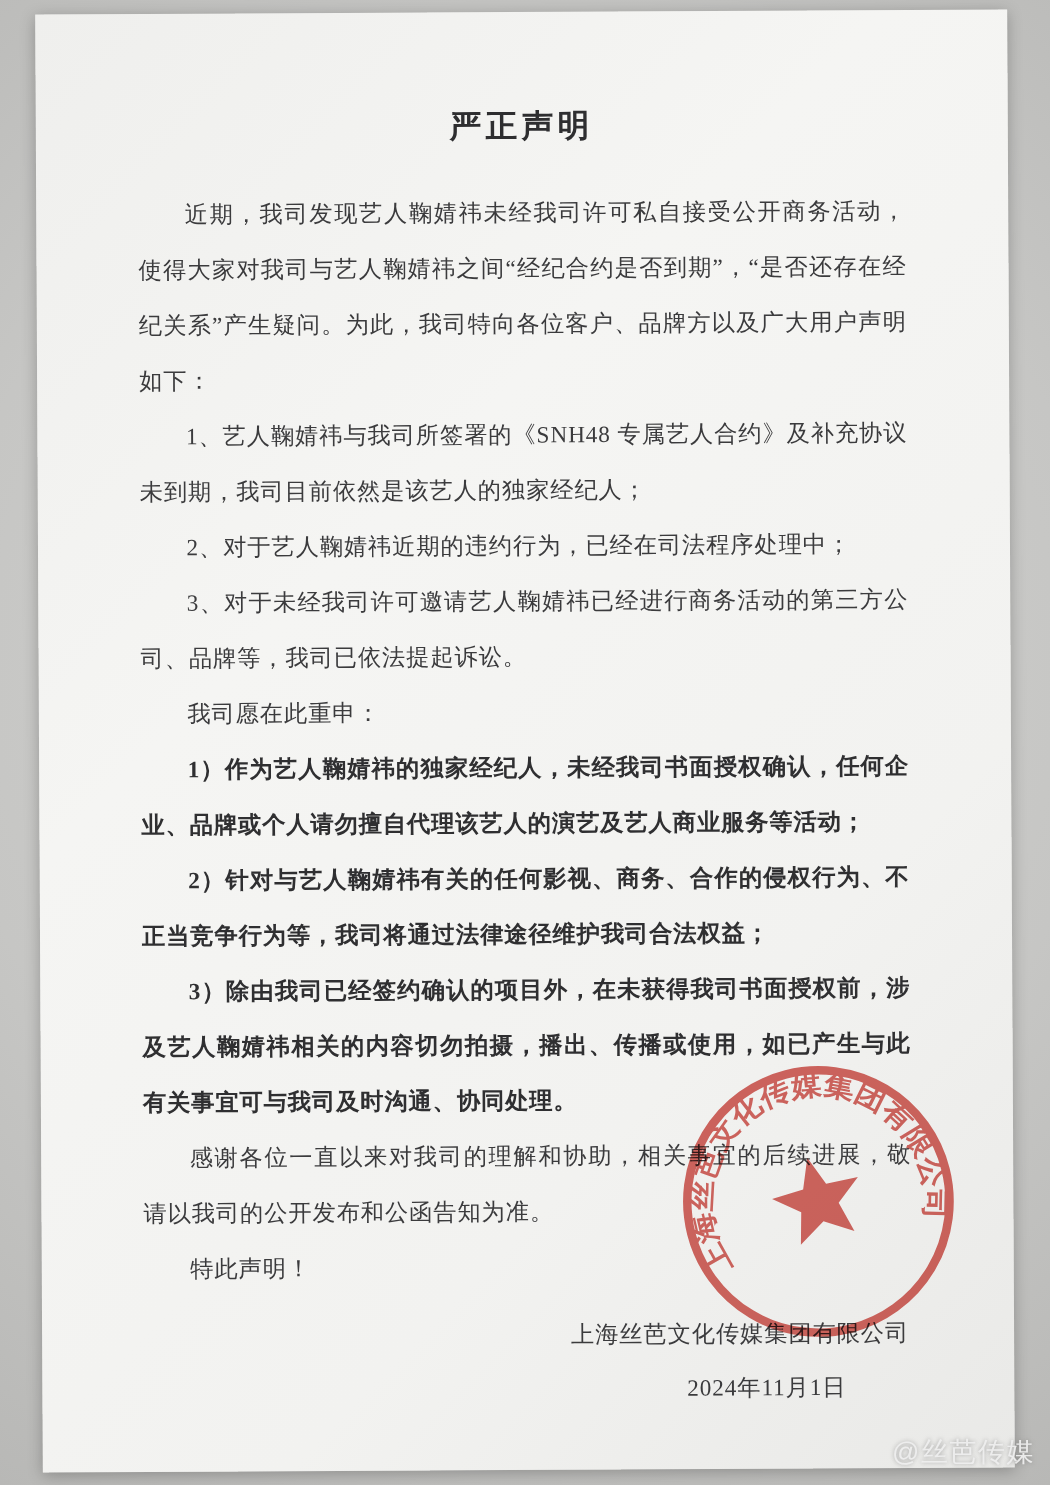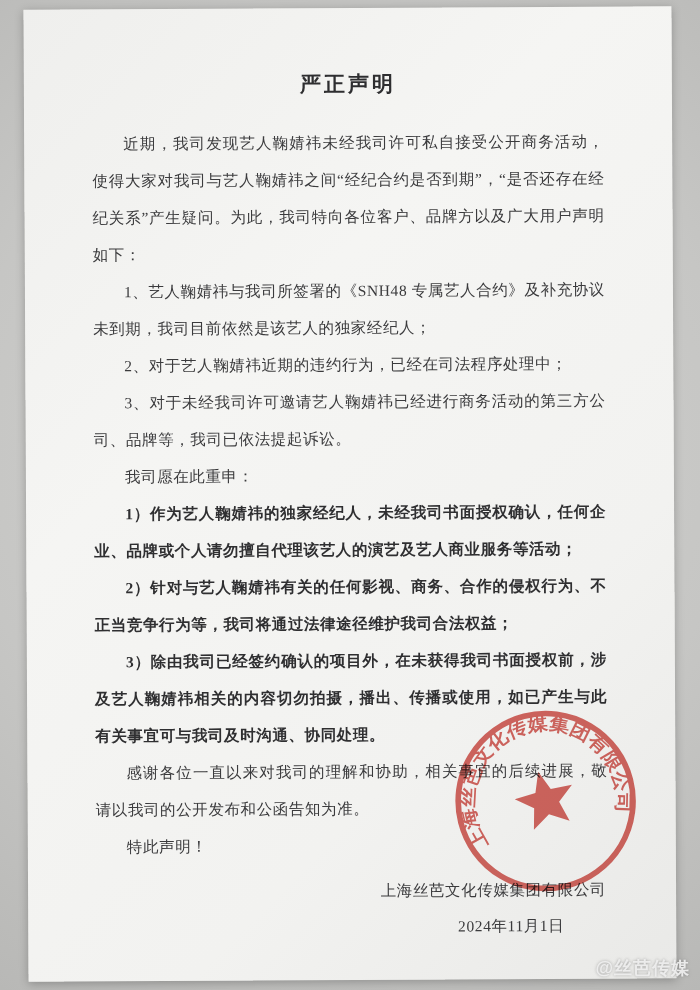--- a/index.html
+++ b/index.html
@@ -64,21 +64,21 @@
     mix-blend-mode: multiply;
     transform: rotate(-14deg);
     pointer-events: none;
   }
   .seal svg { width: 100%; height: 100%; }
   .watermark {
     position: absolute;
     right: 10px; bottom: 10px;
     font-family: "Liberation Sans", sans-serif;
     font-size: 18px;
-    font-weight: bold;
+    font-weight: normal;
     letter-spacing: 1px;
     color: rgba(238,238,238,0.95);
     text-shadow: 0 0 3px rgba(110,110,110,0.6);
   }
 </style>
 </head>
 <body>
 
 <div class="paper">
   <h1 class="title">严正声明</h1>

